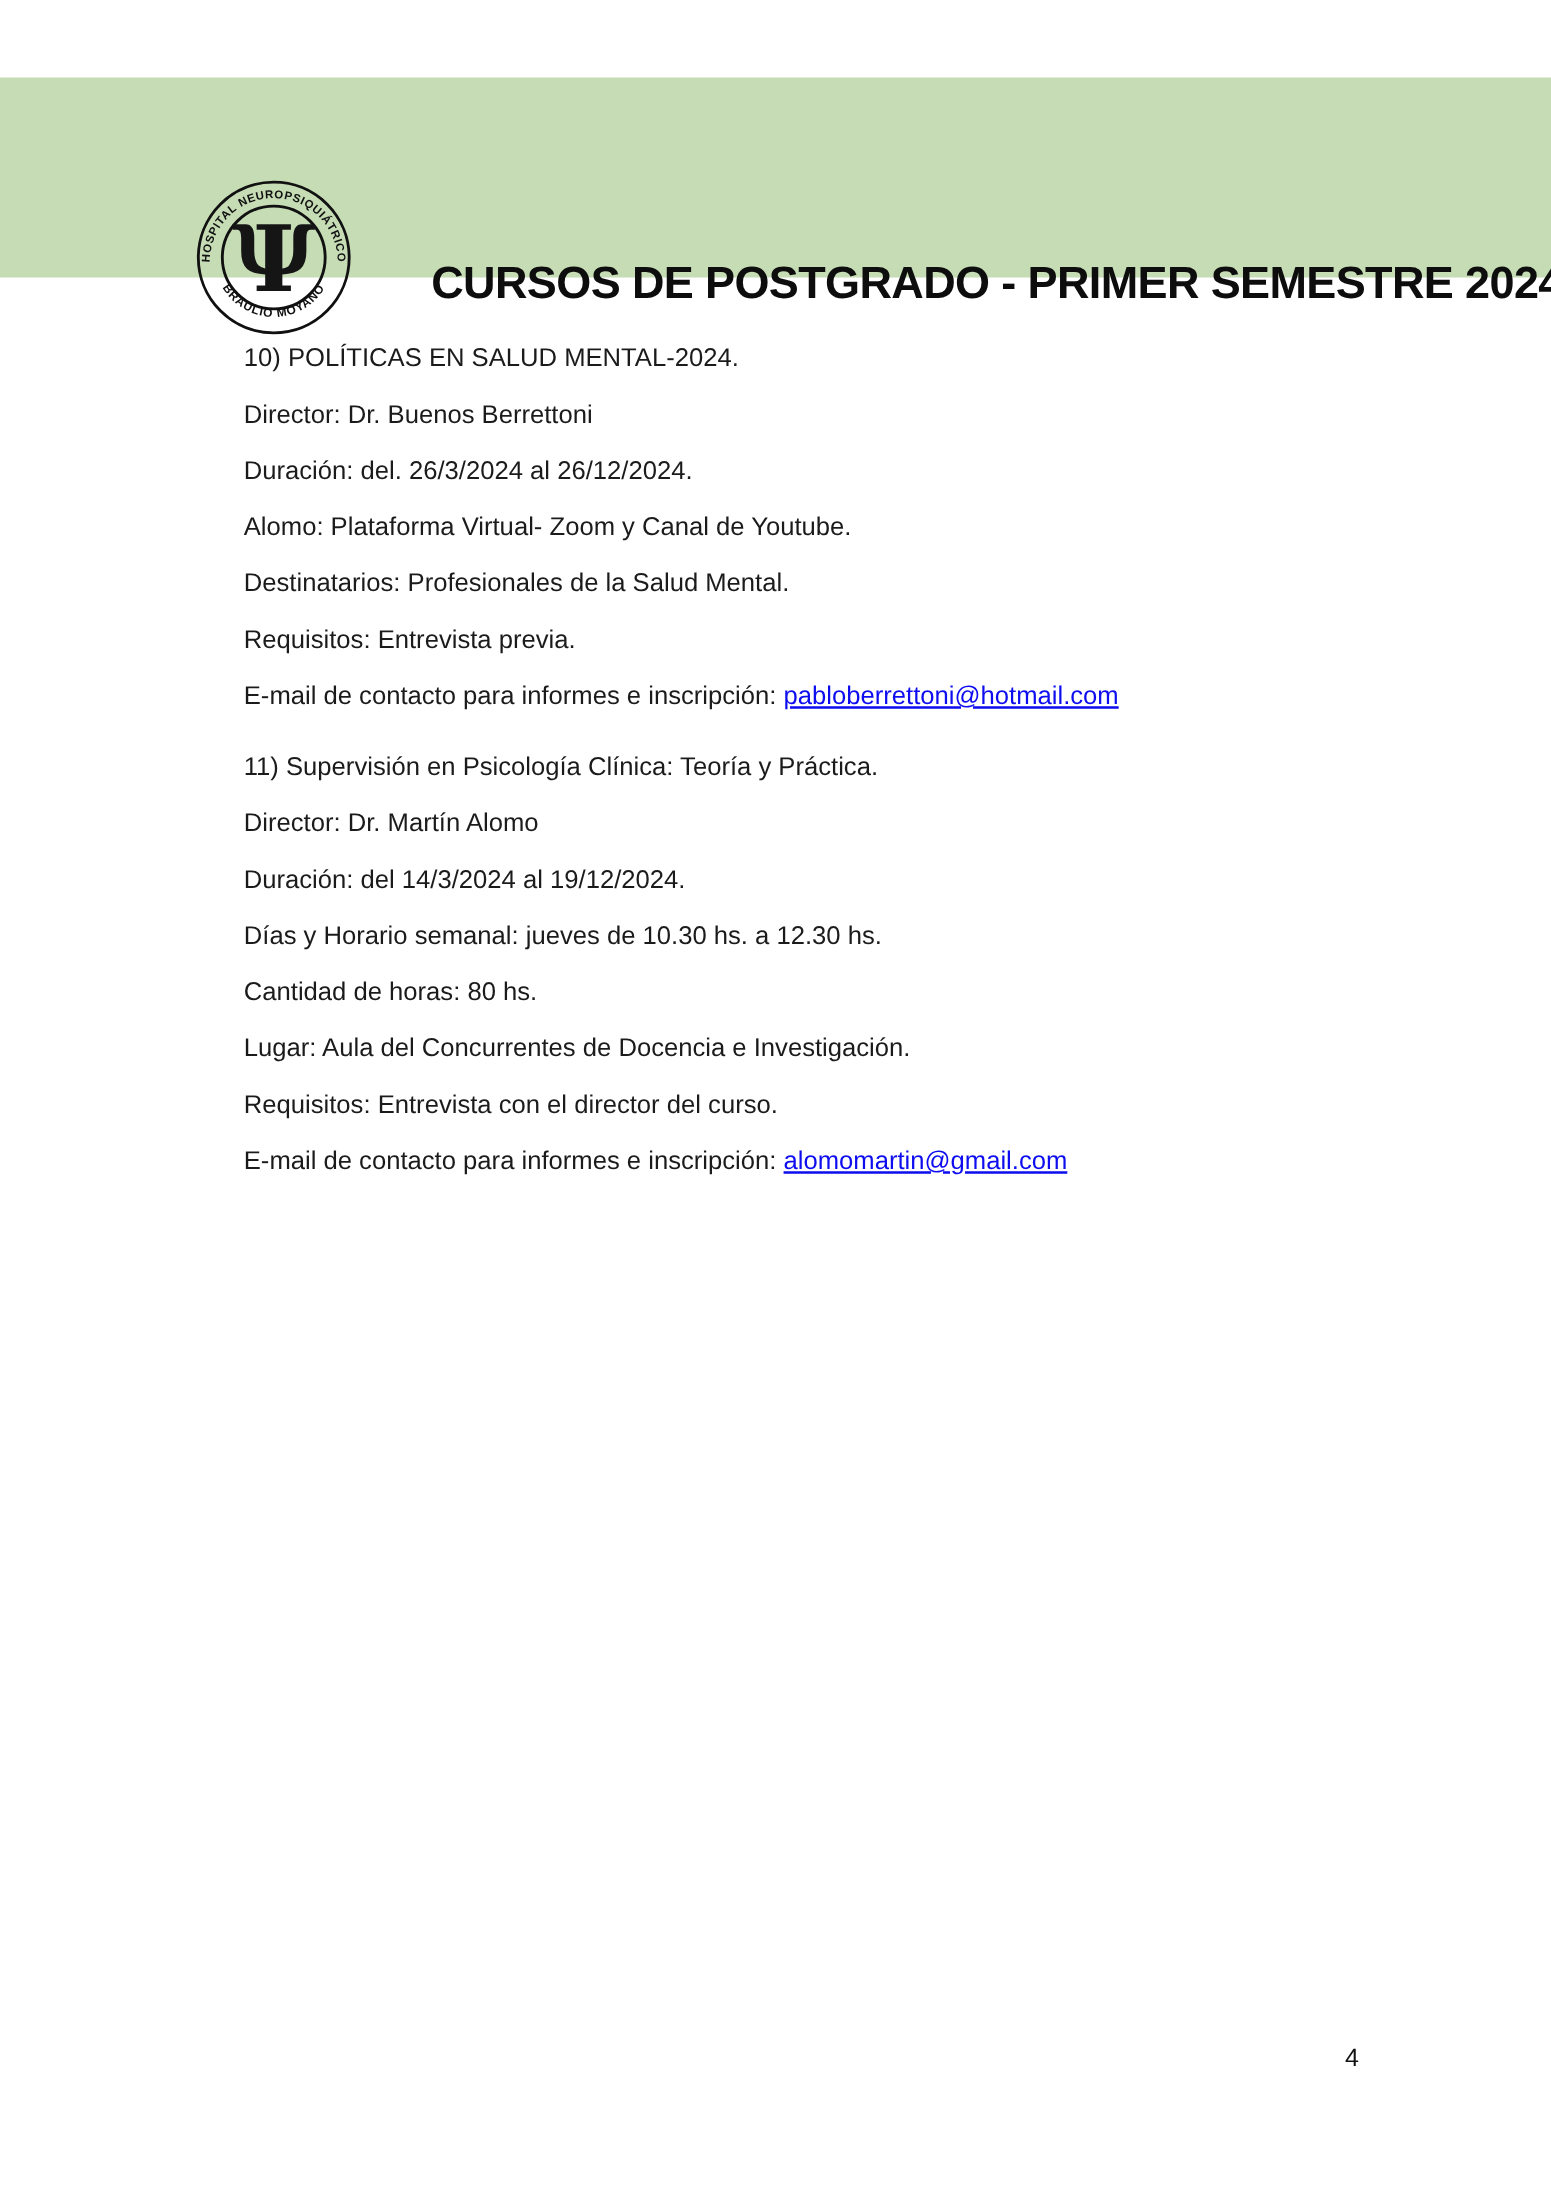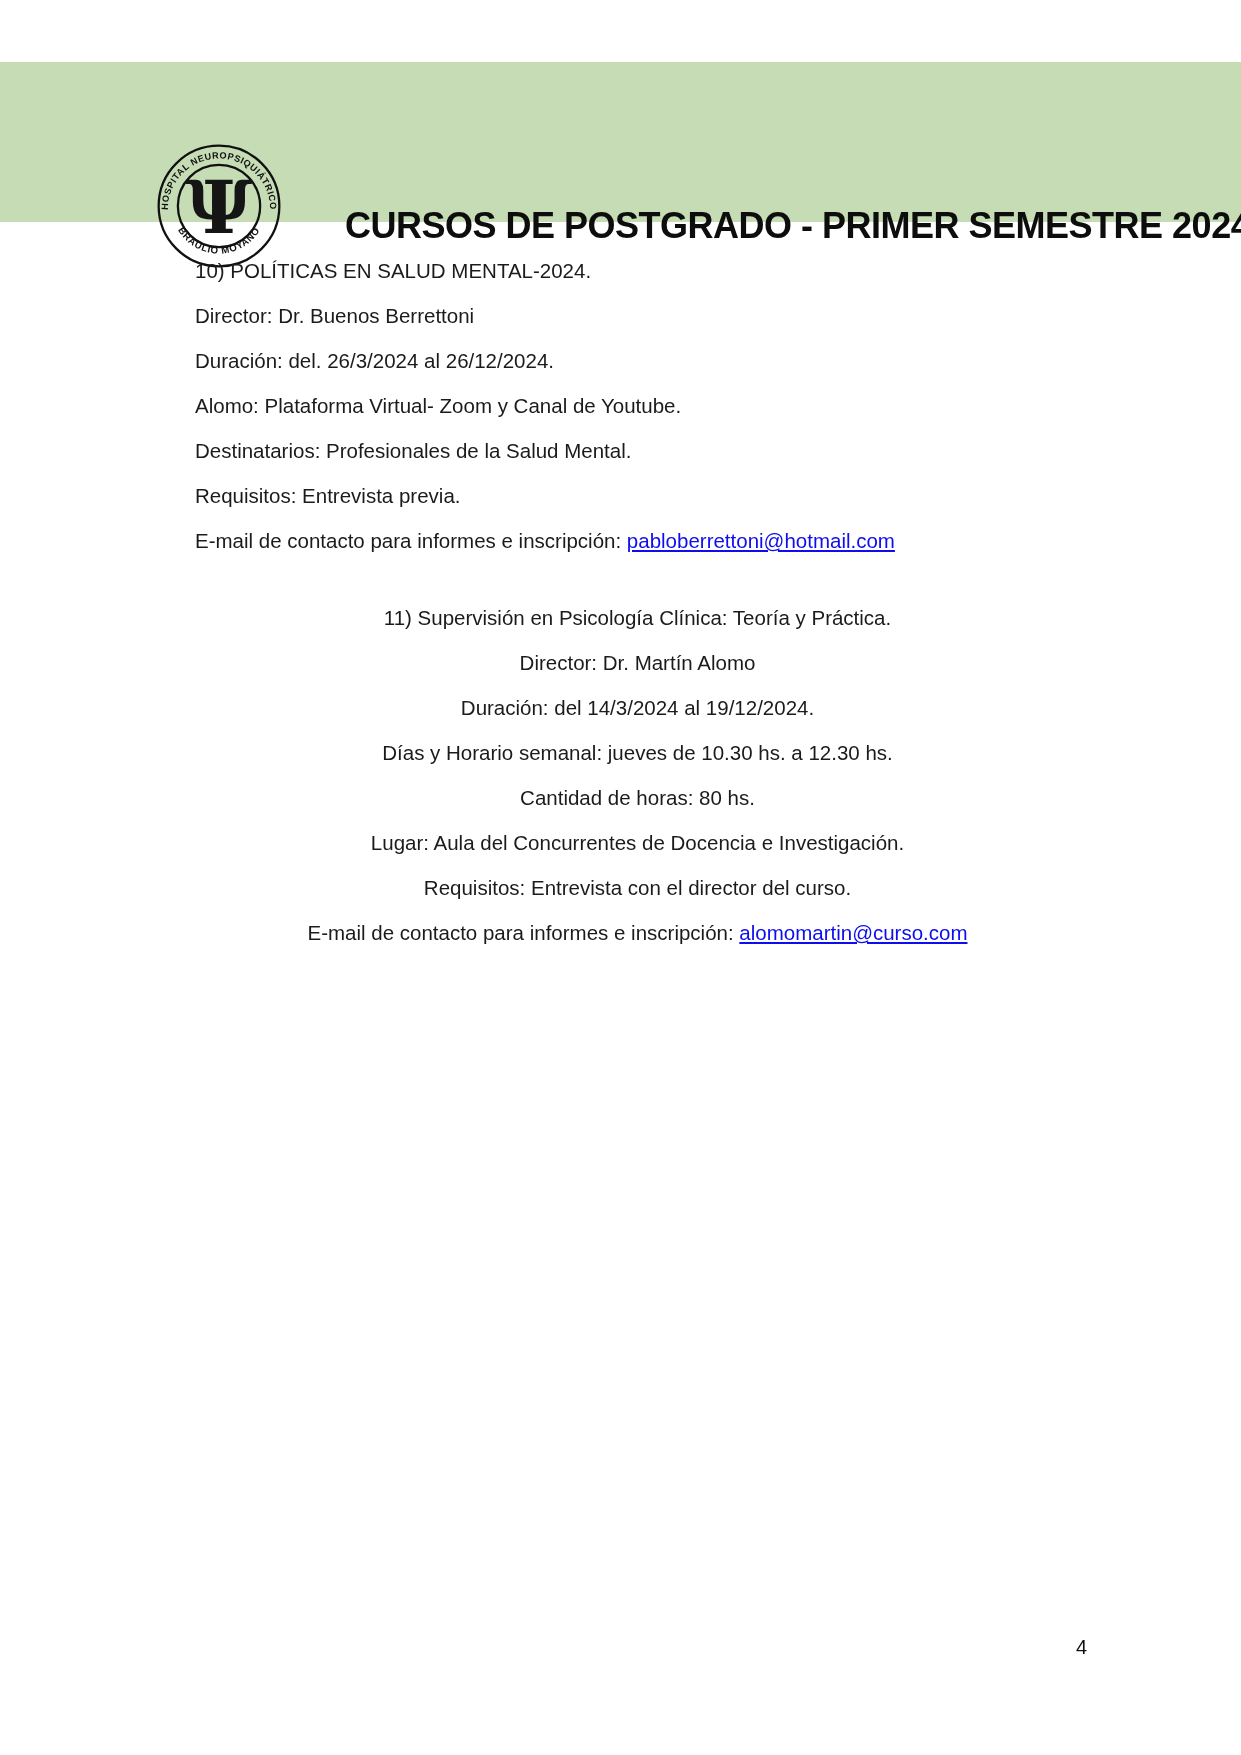--- a/index.html
+++ b/index.html
@@ -39,22 +39,22 @@
     font-size:20.5px;
   }
   .content p, .content h3 {
     margin:0 0 15px 0;
     line-height:30px;
     font-size:20.5px;
     font-weight:normal;
   }
   .course-heading { font-weight:bold; }
   .course-heading .suffix { font-weight:normal; }
-  .course + .course { margin-top:47px; display:block;text-align:center; }
-  .course { display:block; }
+  .course + .course { margin-top:27px; display:block; }
+  .course { display:block;margin-top:16px; }
   a.email-link {
     color:var(--link, #0a0af0);
   }
   .pagenum {
     position:absolute;
     left:1076px; top:1636px;
     font-size:20px;
     color:#111;
   }
 </style>
@@ -95,20 +95,20 @@
     </section>
 
     <section class="course">
       <h3 class="course-heading"><span>11) Supervisión en Psicología Clínica: Teoría y Práctica</span><span class="suffix">.</span></h3>
       <p>Director: Dr. Martín Alomo</p>
       <p>Duración: del 14/3/2024 al 19/12/2024.</p>
       <p>Días y Horario semanal: jueves de 10.30 hs. a 12.30 hs.</p>
       <p>Cantidad de horas: 80 hs.</p>
       <p>Lugar: Aula del Concurrentes de Docencia e Investigación.</p>
       <p>Requisitos: Entrevista con el director del curso.</p>
-      <p><span>E-mail de contacto para informes e inscripción: </span><a class="email-link" href="#">alomomartin@curso.com</a></p>
+      <p><span>E-mail de contacto para informes e inscripción: </span><a class="email-link" href="#">alomomartin@gmail.com</a></p>
     </section>
 
   </div>
 
   <div class="pagenum">4</div>
 
 </div>
 
 </body></html>

